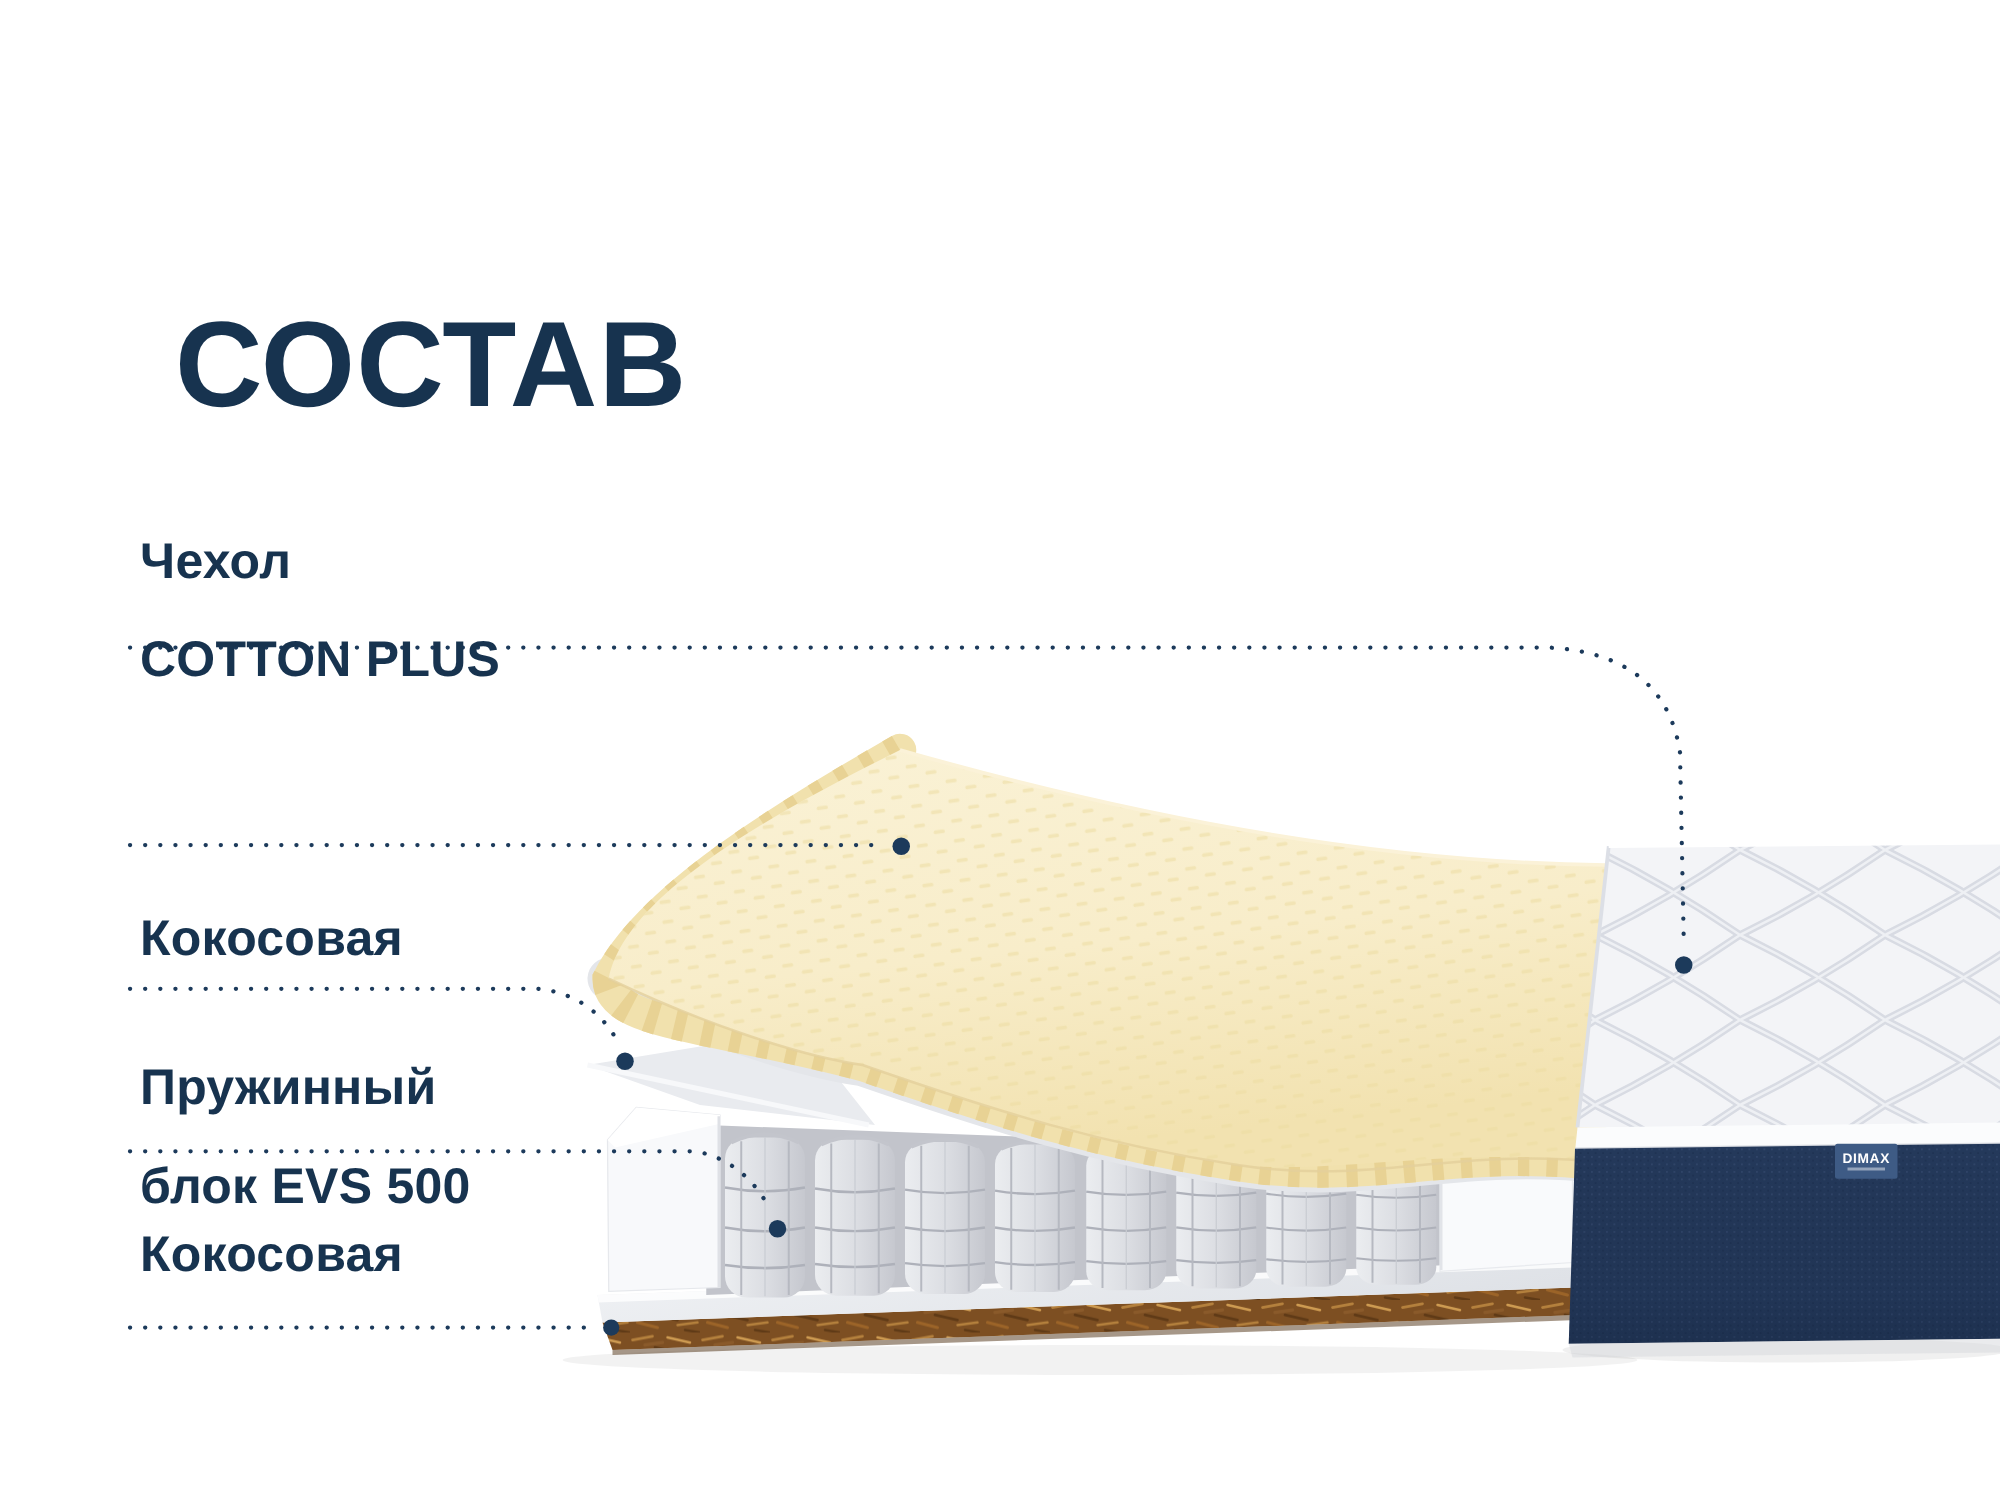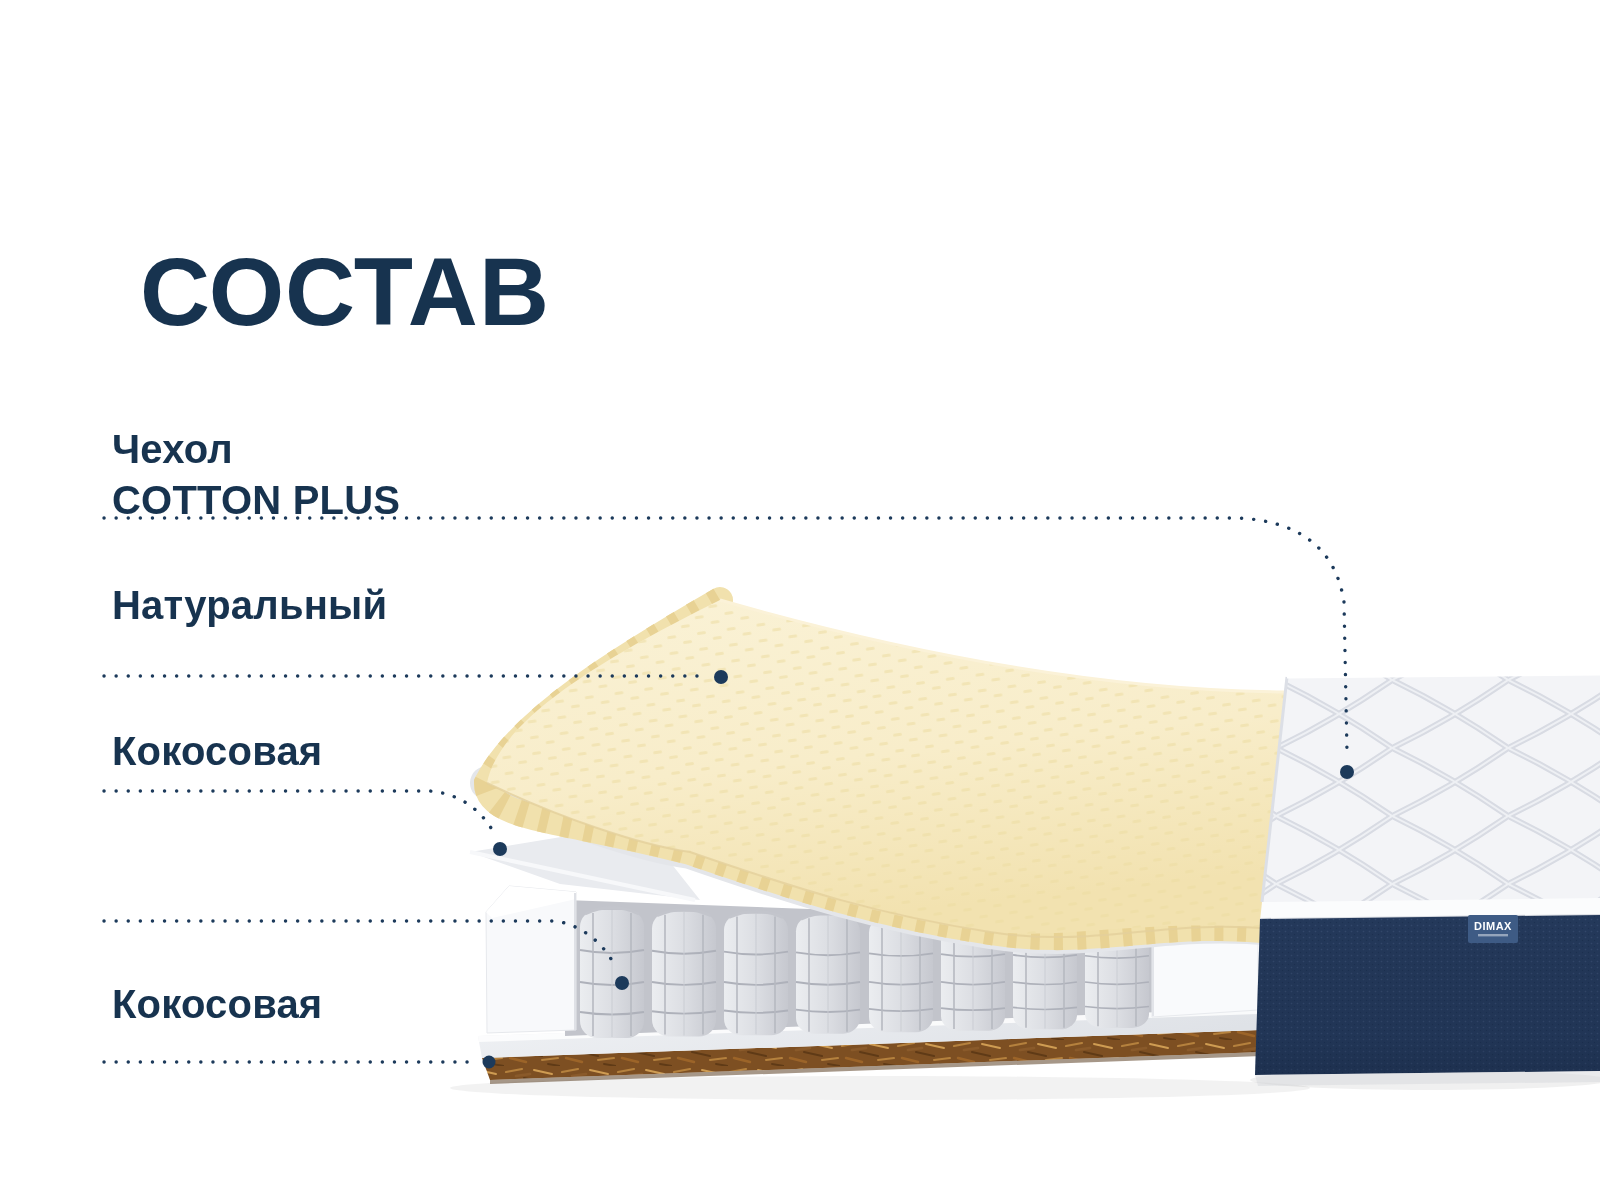--- a/index.html
+++ b/index.html
@@ -8,21 +8,21 @@
   .page-title{
     position:absolute;left:140px;top:178px;
     font-size:97px;font-weight:700;letter-spacing:1px;
     color:#17334f;line-height:1;
   }
   .label{
     position:absolute;left:112px;
     font-size:40px;font-weight:700;line-height:1.28;
     color:#17334f;letter-spacing:.2px;white-space:nowrap;
   }
-  .label .l2{display:block;}
+  .label .l2{display:block;margin-top:28px;}
   #art{position:absolute;left:0;top:0;z-index:1;}
   .txt-layer{position:absolute;left:0;top:0;width:1600px;height:1201px;z-index:2;pointer-events:none;}
 </style>
 </head>
 <body>
 
 <svg id="art" width="1600" height="1201" viewBox="0 0 1600 1201">
   <defs>
     <linearGradient id="latexGrad" x1="0" y1="0" x2="0.25" y2="1">
       <stop offset="0" stop-color="#faf2d6"></stop>
@@ -170,25 +170,28 @@
 
 <div class="txt-layer">
   <h1 class="page-title">СОСТАВ</h1>
 
   <div class="label" style="top:424px">
     <span class="l1">Чехол</span>
     <span class="l2">COTTON PLUS</span>
   </div>
 
   <div class="label" style="top:580px">
-    <span class="l1">Натуральный</span>
   </div>
 
   <div class="label" style="top:726px">
     <span class="l1">Кокосовая</span>
     <span class="l2"></span>
   </div>
 
+  <div class="label" style="top:845px">
+    <span class="l1">Пружинный</span>
+    <span class="l2">блок EVS 500</span>
+  </div>
 
   <div class="label" style="top:979px">
     <span class="l1">Кокосовая</span>
   </div>
 </div>
 
 </body></html>

